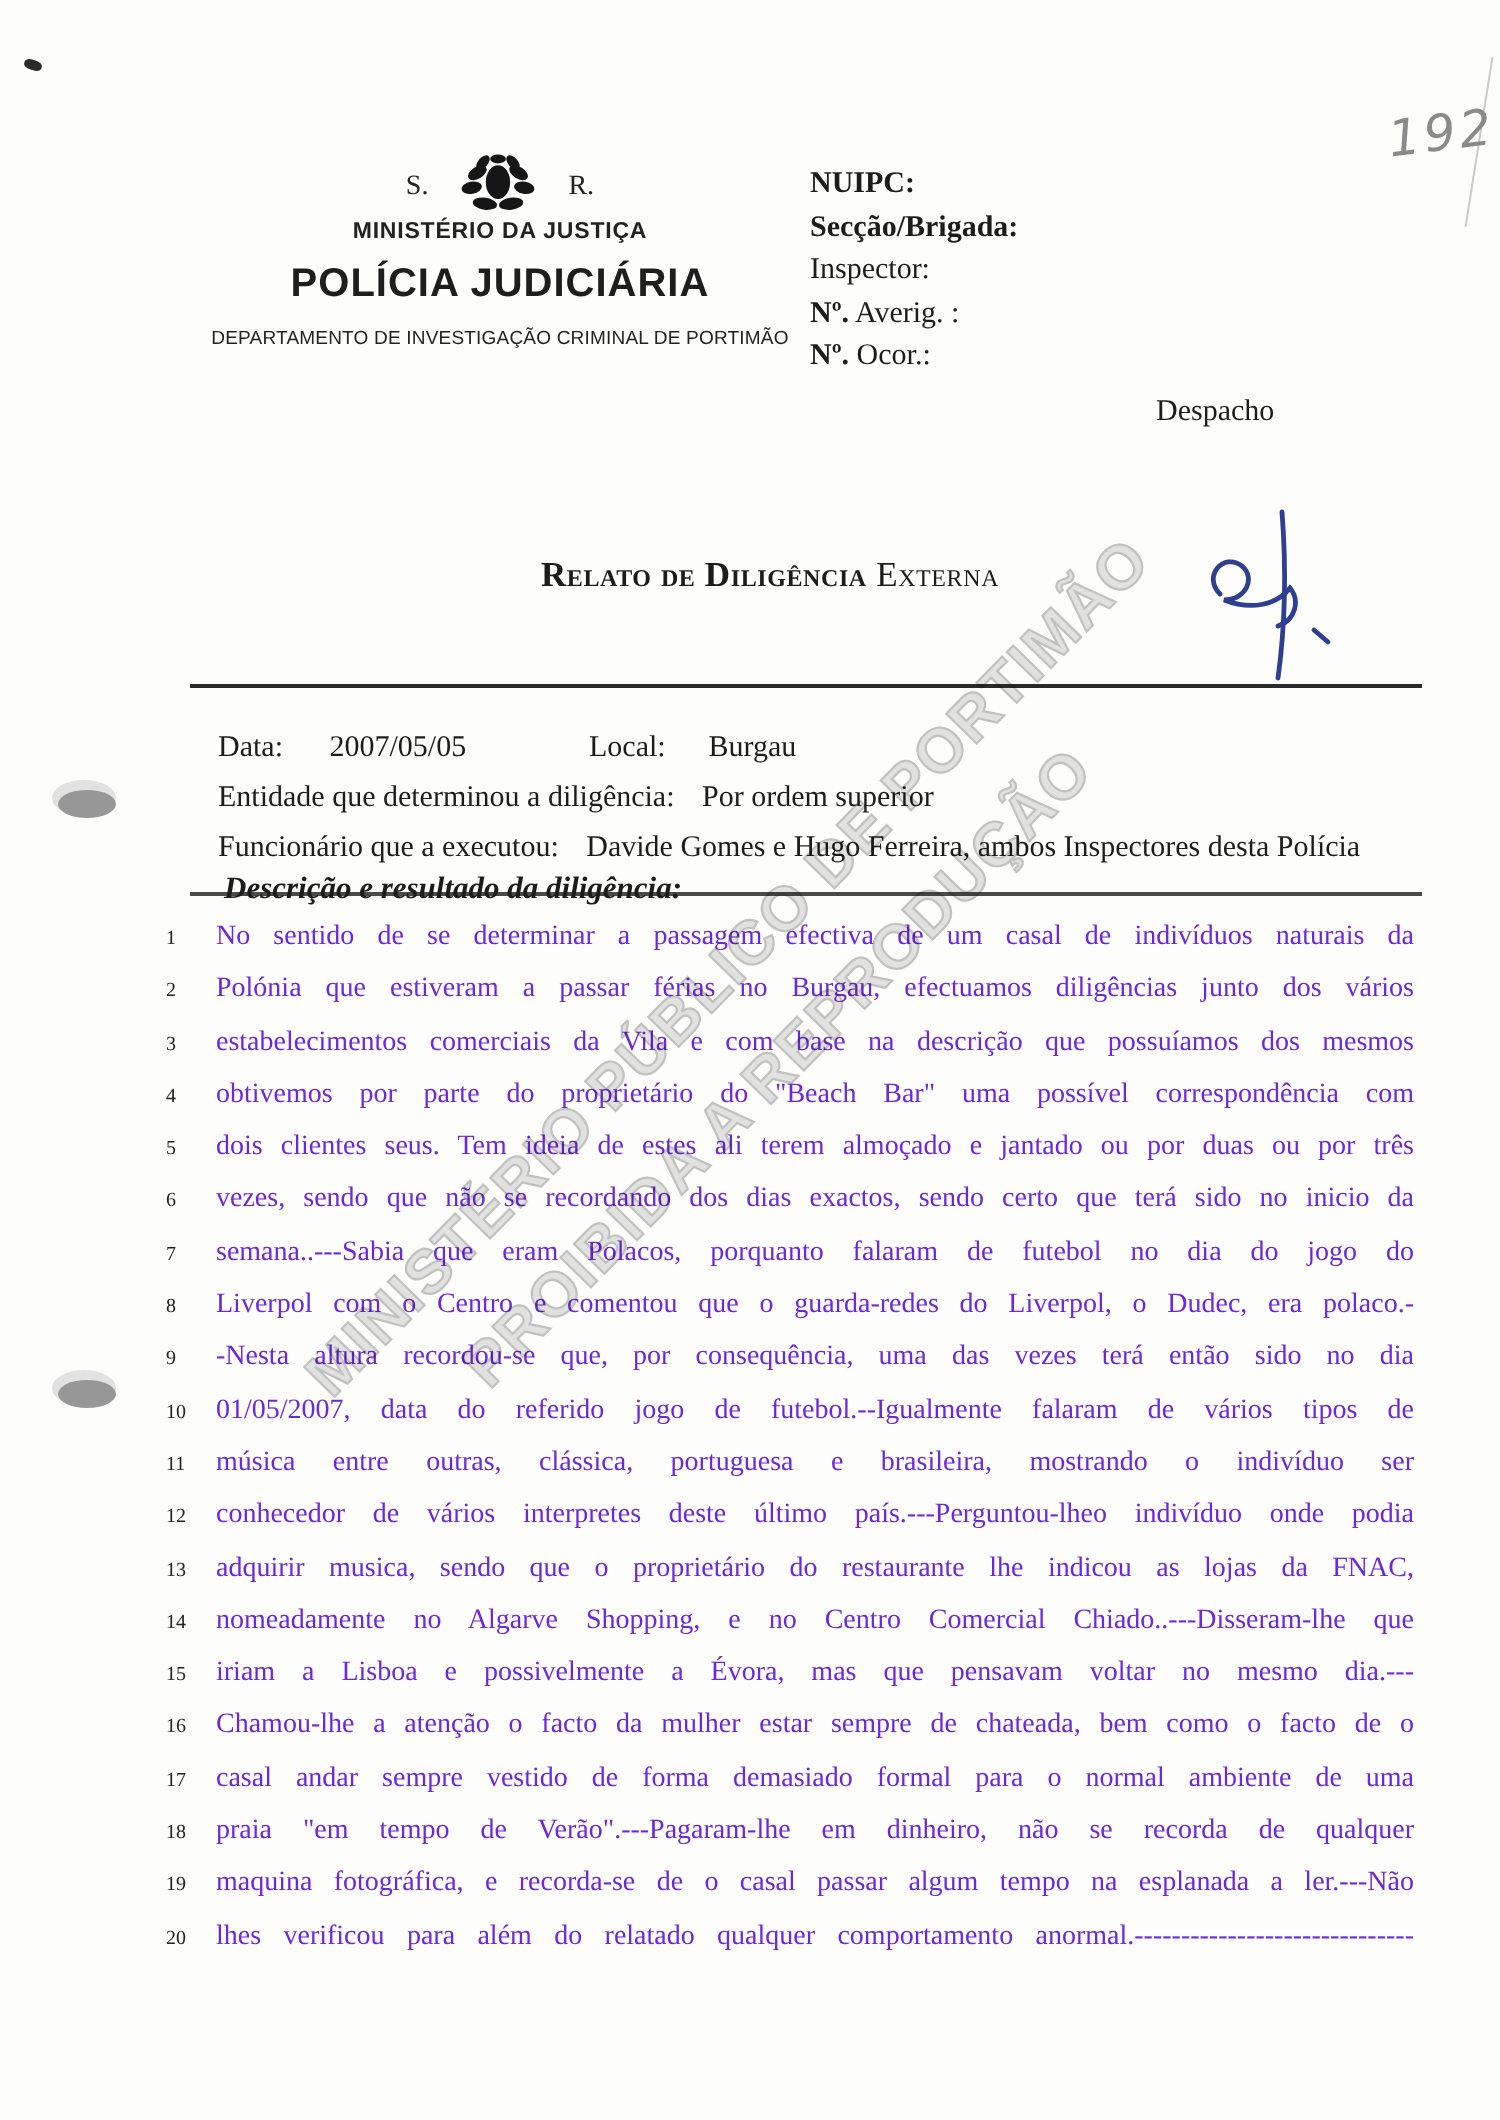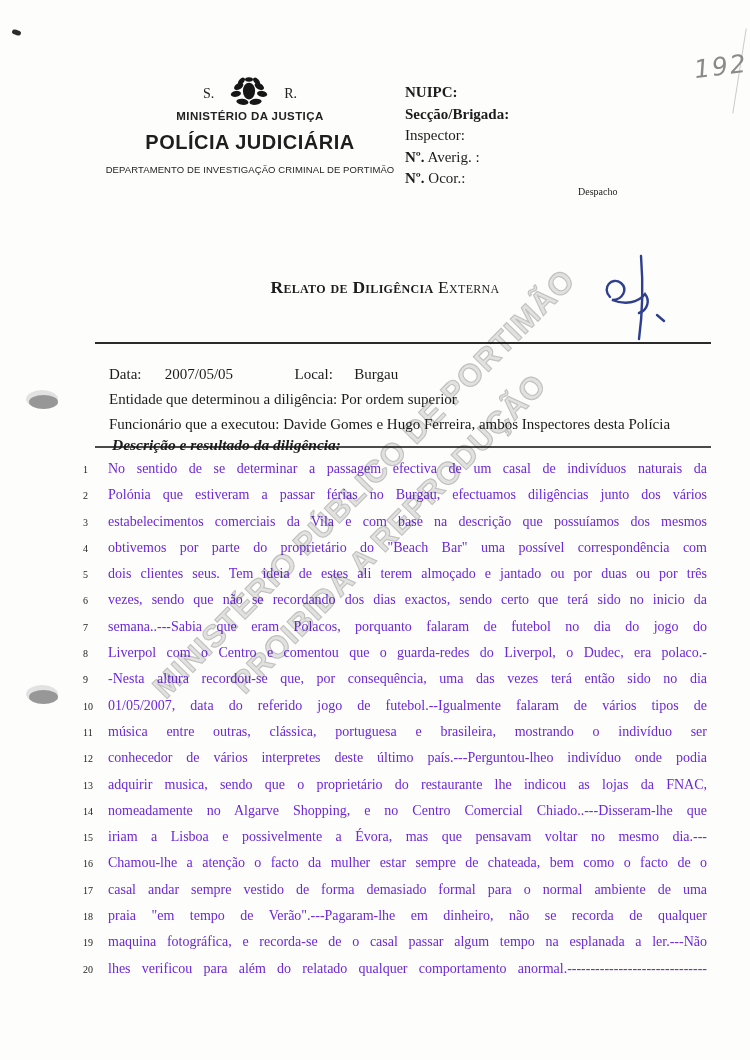--- a/index.html
+++ b/index.html
@@ -28,42 +28,42 @@
   .header-left{position:absolute;left:100px;top:78px;width:300px;text-align:center;}
   .sigla-row{display:flex;align-items:center;justify-content:center;gap:14px;height:32px;}
   .sigla{font-size:14px;color:#222;}
   .ministry{margin-top:0;font-family:"Liberation Sans",sans-serif;font-weight:bold;font-size:11.5px;letter-spacing:.4px;color:#222;}
   .org{margin-top:9px;font-family:"Liberation Sans",sans-serif;font-weight:bold;font-size:20px;letter-spacing:.5px;color:#1e1e1e;}
   .department{margin-top:10px;font-family:"Liberation Sans",sans-serif;font-weight:normal;font-size:9.5px;letter-spacing:.1px;color:#222;white-space:nowrap;}
 
   
   .case-fields{position:absolute;left:405px;top:82px;font-size:15px;line-height:21.5px;}
   .cf-prefix{font-weight:bold;margin-top:11px;}
-  .despacho{position:absolute;left:578px;top:186px;font-size:10px;text-align:center;}
+  .despacho{position:absolute;left:578px;top:198px;font-size:15px;text-align:center;}
 
   
   .title{position:absolute;left:95px;top:277px;width:580px;text-align:center;font-size:17.5px;letter-spacing:.3px;font-family:Liberation Serif, serif;}
   .title-main{font-weight:bold;font-variant:small-caps;}
   .title-tail{font-variant:small-caps;font-weight:normal;}
 
   
   .signature{position:absolute;left:597px;top:252px;}
 
   
   .meta-table{
     position:absolute;left:95px;top:342px;width:616px;
     border-top:2px solid #2a2a2a;border-bottom:2px solid #4a4a4a;
     padding:18px 0 9px 14px;box-sizing:border-box;
     font-size:15px;
   }
   .meta-row{height:25px;line-height:25px;white-space:nowrap;}
   .m-data-label{display:inline-block;width:52px;}
   .m-data-value{display:inline-block;width:126px;}
   .m-local-label{display:inline-block;width:56px;}
-  .m-label{}
+  .m-label{margin-right:10px;}
 
   
   .section-heading{position:absolute;left:112px;top:436px;font-weight:bold;font-style:italic;font-size:15.5px;}
 
   
   .body-lines{position:absolute;left:78px;top:461px;width:629px;}
   .body-line{display:flex;align-items:baseline;height:26.3px;}
   .line-no{width:30px;box-sizing:border-box;padding-left:5px;font-size:10px;color:#222;flex:none;}
   .line-text{flex:1;font-size:14px;text-align:justify;text-align-last:justify;color:#6d28d9;}
 

